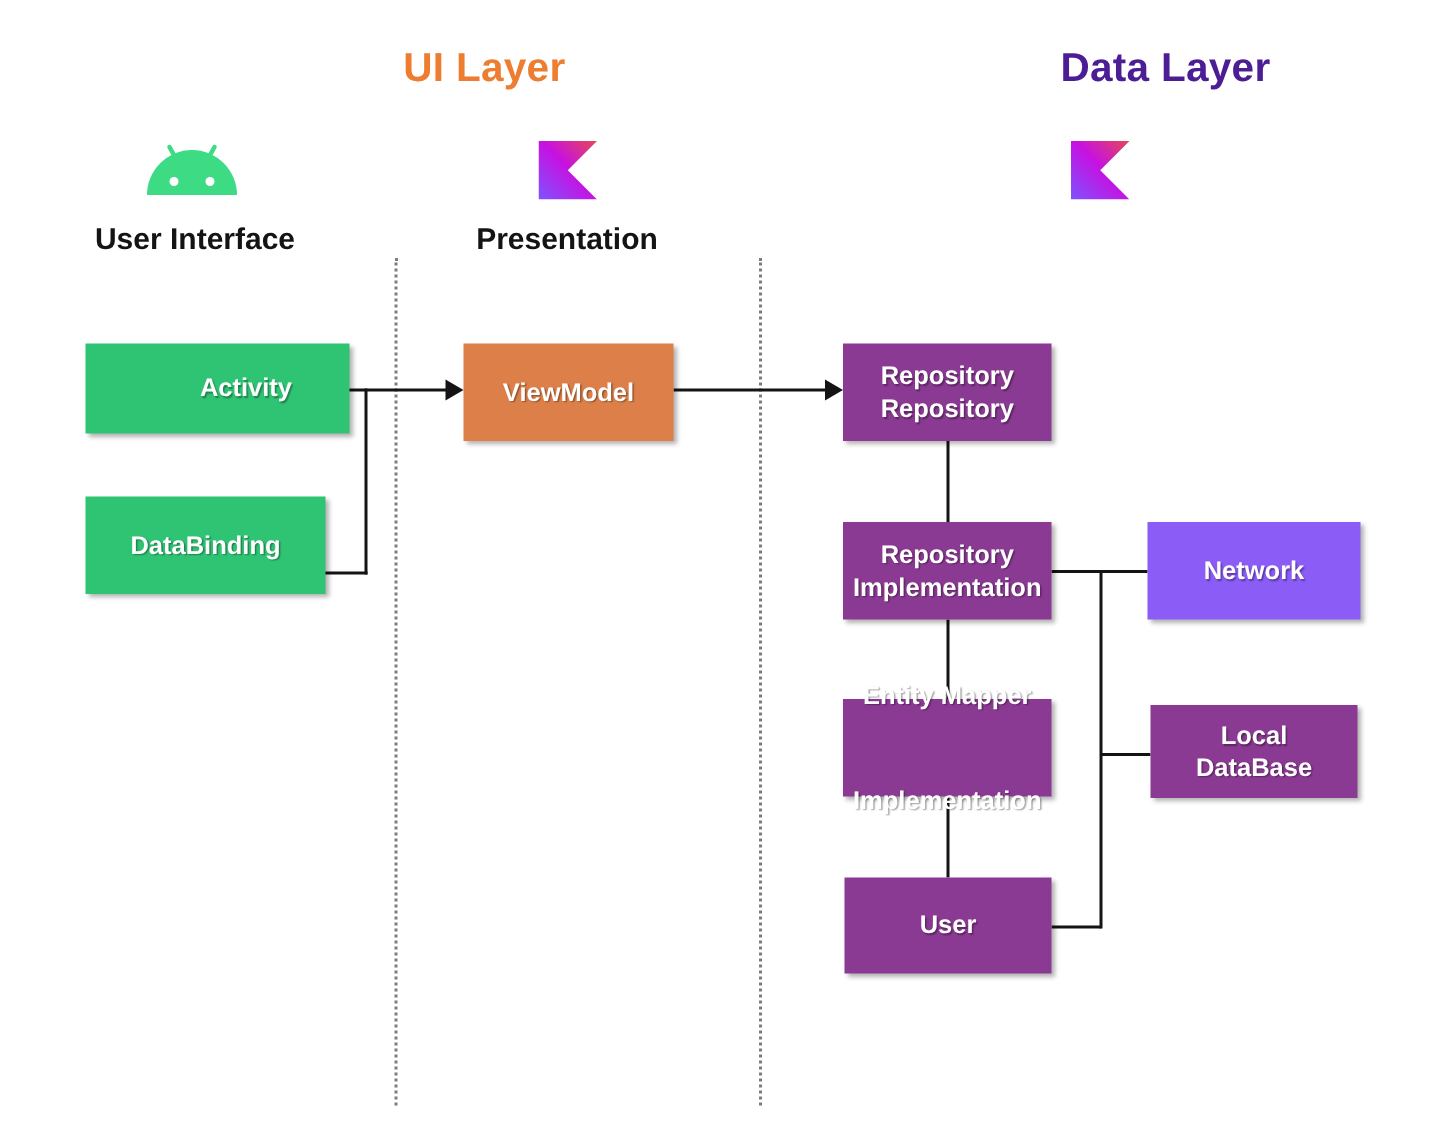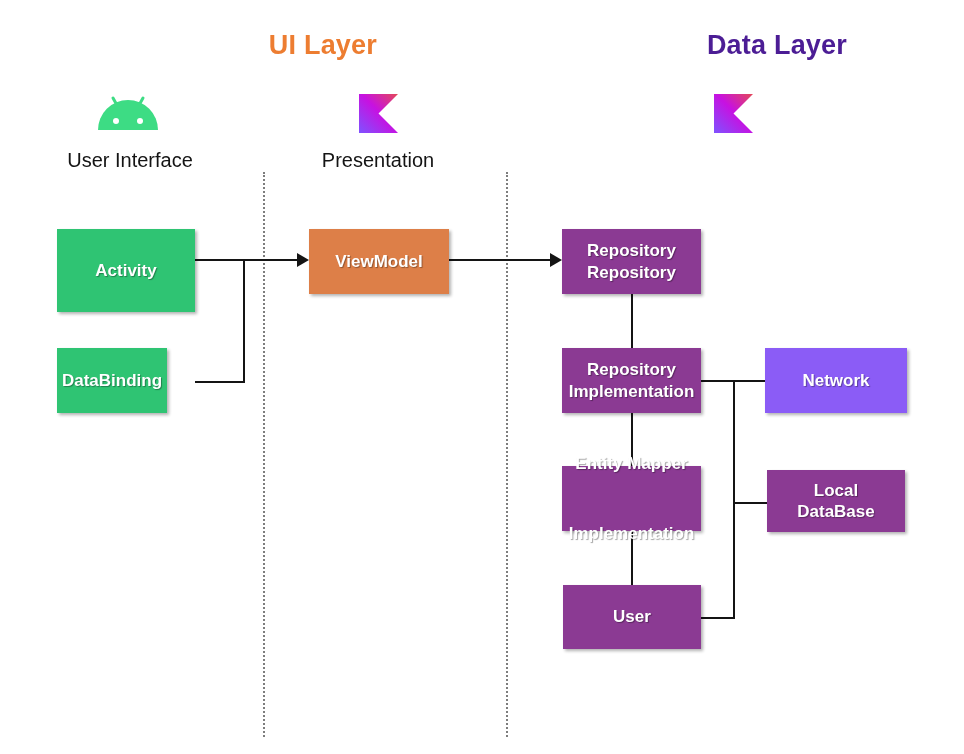--- a/index.html
+++ b/index.html
@@ -6,21 +6,21 @@
   #canvas{
     position:relative;width:964px;height:754px;background:#ffffff;overflow:hidden;
     font-family:"Liberation Sans","DejaVu Sans",sans-serif;
   }
   .layer-title{
     position:absolute;width:220px;text-align:right;
     font-size:27px;font-weight:700;letter-spacing:0.2px;
   }
   .col-label{
     position:absolute;width:220px;text-align:center;top:149px;
-    font-size:20px;font-weight:400;color:#141414;
+    font-size:20px;font-weight:700;color:#141414;
   }
   .icon{position:absolute;}
   .divider{position:absolute;width:0;border-left:2px dotted #7d7d7d;}
   .hline{position:absolute;height:2px;background:#141414;}
   .vline{position:absolute;width:2px;background:#141414;}
   .arrow-right{
     position:absolute;width:0;height:0;
     border-top:7px solid transparent;border-bottom:7px solid transparent;
     border-left:12px solid #141414;
   }
@@ -80,25 +80,25 @@
 
   <div class="vline" style="left:631px;top:294px;height:54px;"></div>
   <div class="vline" style="left:631px;top:413px;height:53px;"></div>
   <div class="vline" style="left:631px;top:531px;height:54px;"></div>
 
   <div class="hline" style="left:701px;top:380px;width:64px;"></div>
   <div class="vline" style="left:733px;top:380px;height:239px;"></div>
   <div class="hline" style="left:734px;top:502px;width:33px;"></div>
   <div class="hline" style="left:701px;top:617px;width:33px;"></div>
 
-  <div class="node" style="left: 57px; top: 229px; width: 138px; height: 83px; background-color: rgb(47, 196, 115);">
+  <div class="node" style="left: 57px; top: 229px; width: 138px; height: 60px; background-color: rgb(47, 196, 115); padding-left: 38px;">
     <span>Activity</span>
   </div>
 
-  <div class="node" style="left: 57px; top: 348px; width: 110px; height: 65px; background-color: rgb(47, 196, 115);">
+  <div class="node" style="left: 57px; top: 331px; width: 160px; height: 65px; background-color: rgb(47, 196, 115);">
     <span>DataBinding</span>
   </div>
 
   <div class="node" style="left: 309px; top: 229px; width: 140px; height: 65px; background-color: rgb(221, 127, 72);">
     <span>ViewModel</span>
   </div>
 
   <div class="node" style="left: 562px; top: 229px; width: 139px; height: 65px; background-color: rgb(139, 58, 147);">
     <span>Repository</span>
     <span>Repository</span>

